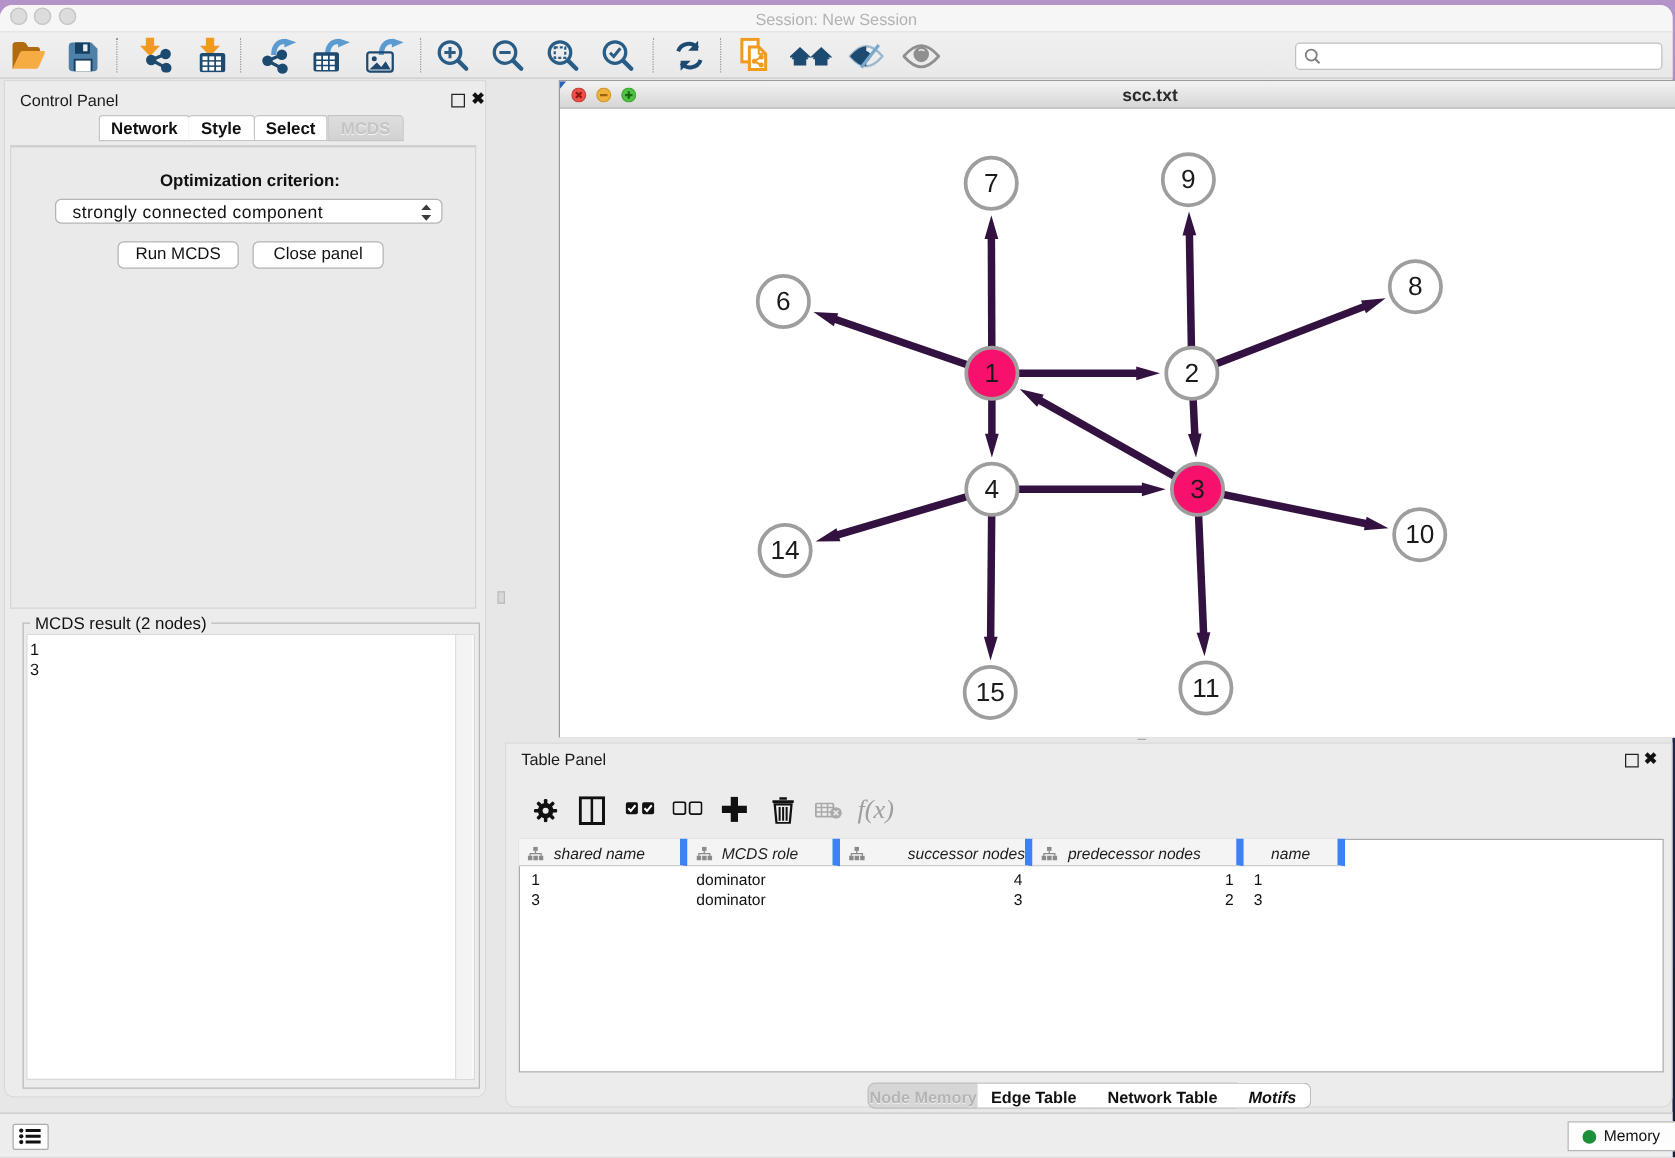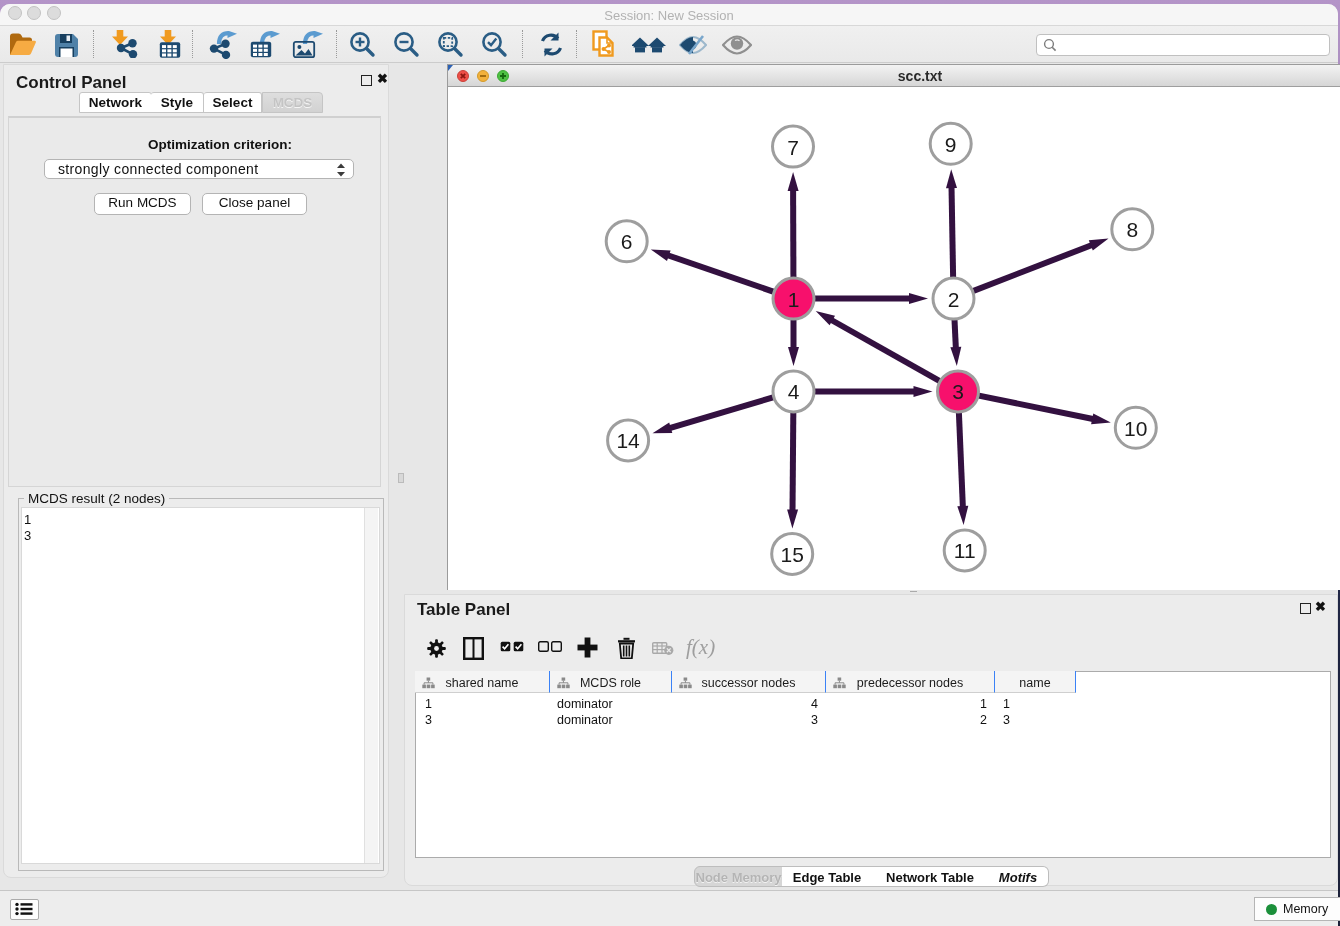--- a/index.html
+++ b/index.html
@@ -15,45 +15,45 @@
 #toolbar{left:0;top:26px;width:1338px;height:36px;background:linear-gradient(#f0f0f0,#e9e9e9);border-bottom:1px solid #cccccc;}
 .sep{top:30px;width:0px;height:28px;border-left:1px dotted #9a9a9a;}
 
 #statusbar{left:0;top:890px;width:1338px;height:36px;background:#ededed;border-top:1px solid #c6c6c6;}
 #listbtn{left:10px;top:899px;width:27px;height:19px;background:#fdfdfd;border:1px solid #ababab;border-radius:2px;}
 #membtn{left:1254px;top:897px;width:73px;height:22px;background:#fdfdfd;border:1px solid #b5b5b5;padding-left:16px;}
 #membtn .dot{left:11px;top:6px;width:11px;height:11px;border-radius:50%;background:#1b8f3a;}
 #membtn .mtext{left:28px;top:4px;font-size:12.5px;color:#111;}
 
 #cpanel{left:3px;top:64px;width:386px;height:814px;background:#ececec;border:1px solid #dadada;border-radius:0 0 8px 8px;box-sizing:border-box;}
-.paneltitle{font-size:17px;color:#1a1a1a;font-weight:bold;}
+.paneltitle{font-size:13px;color:#1a1a1a;}
 .floatico{width:9px;height:9px;border:1.5px solid #222;}
 .closeico{font-size:13px;color:#111;font-weight:bold;}
 
 .tab{top:92px;height:17px;background:#fff;border:1px solid #c5c5c5;border-radius:3px 3px 0 0;font-size:13.5px;font-weight:bold;color:#111;text-align:center;padding-top:2px;box-sizing:content-box;}
 #tabmcds{background:linear-gradient(#dedede,#d2d2d2);color:#c4c4c4;text-shadow:0 1px 0 #f5f5f5;border-radius:0 4px 0 0;}
 #tabpane{left:8px;top:116px;width:373px;height:371px;background:#eaeaea;border:1px solid #d5d5d5;border-top:2px solid #d0d0d0;box-sizing:border-box;}
-#optlabel{left:0px;top:137px;width:400px;text-align:center;font-size:13.5px;font-weight:bold;color:#111;margin-left:20px;}
+#optlabel{left:0px;top:137px;width:400px;text-align:center;font-size:13.5px;font-weight:bold;color:#111;}
 #dropdown{left:44px;top:159px;width:310px;height:20px;background:#fff;border:1px solid #b4b4b4;border-radius:5px;box-sizing:border-box;}
 #dropdown .dtext{left:13px;top:1px;font-size:14px;letter-spacing:0.35px;color:#111;}
 .btn{top:193px;height:19px;background:#fff;border:1px solid #b4b4b4;border-radius:5px;font-size:13.5px;color:#111;text-align:center;padding-top:1px;box-sizing:content-box;}
 
 #grp{left:18px;top:498px;width:364px;height:371px;border:1px solid #b9b9b9;}
 #grplabel{left:24px;top:491px;background:#ececec;padding:0 4px;font-size:13.5px;color:#111;}
 #grpwhite{left:21px;top:507px;width:359px;height:357px;background:#fff;border:1px solid #d9d9d9;box-sizing:border-box;}
 #grpscroll{left:364px;top:508px;width:13px;height:355px;background:#f4f4f4;border-left:1px solid #e0e0e0;}
 
 #netwin{left:404px;top:64px;width:934px;height:526px;border:1px solid #9b9b9b;box-sizing:border-box;background:#fff;margin-left:43px;}
 #nettitle{left:0px;top:0px;width:932px;height:21px;background:linear-gradient(#f3f3f3,#d6d6d6);border-bottom:1px solid #9e9e9e;}
 #netname{width:932px;left:6px;top:3px;text-align:center;font-size:14px;font-weight:bold;color:#2a2a2a;}
 #netcanvas{left:0px;top:22px;width:932px;height:503px;background:#fff;}
 
 #tpanel{left:404px;top:594px;width:934px;height:292px;background:#ececec;border:1px solid #dadada;border-radius:0 0 8px 8px;box-sizing:border-box;}
 #ttable{left:415px;top:671px;width:916px;height:187px;background:#fff;border:1px solid #ababab;box-sizing:border-box;}
-.hcell{top:671px;height:22px;background:#f4f4f4;border-right:1px solid #3b82f6;border-bottom:1px solid #cfcfcf;box-sizing:border-box;text-align:center;font-size:12.5px;color:#1c1c1c;padding-top:5px;}
+.hcell{top:671px;height:22px;background:#f4f4f4;border-right:6px solid #3b82f6;border-bottom:1px solid #cfcfcf;box-sizing:border-box;text-align:center;font-size:12.5px;color:#1c1c1c;padding-top:5px;font-style:italic;}
 .rcell{font-size:12.5px;color:#111;}
 
 .btab{top:866px;height:21px;background:#fff;border:1px solid #bdbdbd;font-size:13px;font-weight:bold;color:#111;text-align:center;box-sizing:border-box;padding-top:3px;}
 </style>
 </head>
 <body>
 <div id="desktop" class="abs"></div>
 <div id="win" class="abs"></div>
 <div id="titlebar" class="abs"></div>
 <div class="tl abs" style="left:8px;"></div>
@@ -395,21 +395,21 @@
     <path d="M6.4 3.7 L6.4 5.8 M2.1 7.6 L2.1 5.8 L10.9 5.8 L10.9 7.6" stroke="#8a8a8a" stroke-width="1" fill="none"></path>
   </svg>
 <div class="hcell abs" style="left:550px;width:122px;">MCDS role</div>
 <svg class="abs" style="left:557px;top:677px" width="13" height="12" viewBox="0 0 13 12">
     <rect x="4.6" y="0.5" width="3.6" height="3.2" fill="#8a8a8a"></rect>
     <rect x="0.3" y="7.6" width="3.6" height="3.6" fill="#8a8a8a"></rect>
     <rect x="4.7" y="7.6" width="3.6" height="3.6" fill="#8a8a8a"></rect>
     <rect x="9.1" y="7.6" width="3.6" height="3.6" fill="#8a8a8a"></rect>
     <path d="M6.4 3.7 L6.4 5.8 M2.1 7.6 L2.1 5.8 L10.9 5.8 L10.9 7.6" stroke="#8a8a8a" stroke-width="1" fill="none"></path>
   </svg>
-<div class="hcell abs" style="left:672px;width:154px;">successor nodes</div>
+<div class="hcell abs" style="left:672px;width:154px;text-align:right;">successor nodes</div>
 <svg class="abs" style="left:679px;top:677px" width="13" height="12" viewBox="0 0 13 12">
     <rect x="4.6" y="0.5" width="3.6" height="3.2" fill="#8a8a8a"></rect>
     <rect x="0.3" y="7.6" width="3.6" height="3.6" fill="#8a8a8a"></rect>
     <rect x="4.7" y="7.6" width="3.6" height="3.6" fill="#8a8a8a"></rect>
     <rect x="9.1" y="7.6" width="3.6" height="3.6" fill="#8a8a8a"></rect>
     <path d="M6.4 3.7 L6.4 5.8 M2.1 7.6 L2.1 5.8 L10.9 5.8 L10.9 7.6" stroke="#8a8a8a" stroke-width="1" fill="none"></path>
   </svg>
 <div class="hcell abs" style="left:826px;width:169px;">predecessor nodes</div>
 <svg class="abs" style="left:833px;top:677px" width="13" height="12" viewBox="0 0 13 12">
     <rect x="4.6" y="0.5" width="3.6" height="3.2" fill="#8a8a8a"></rect>

